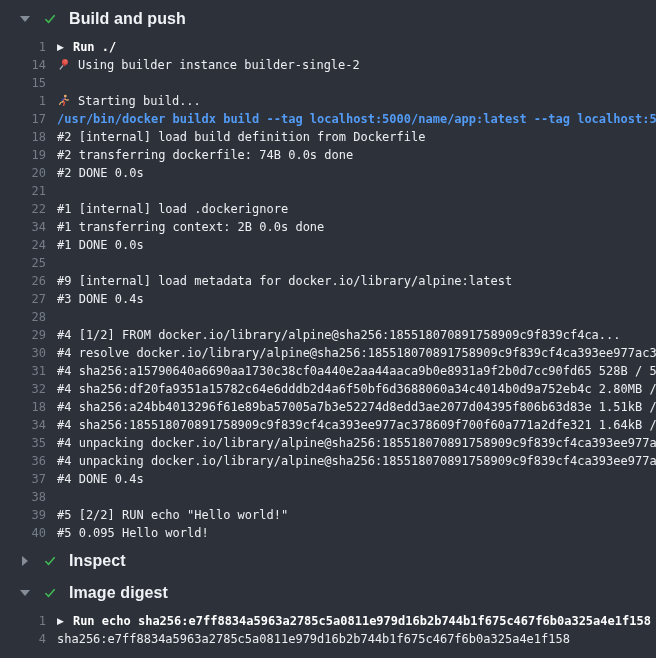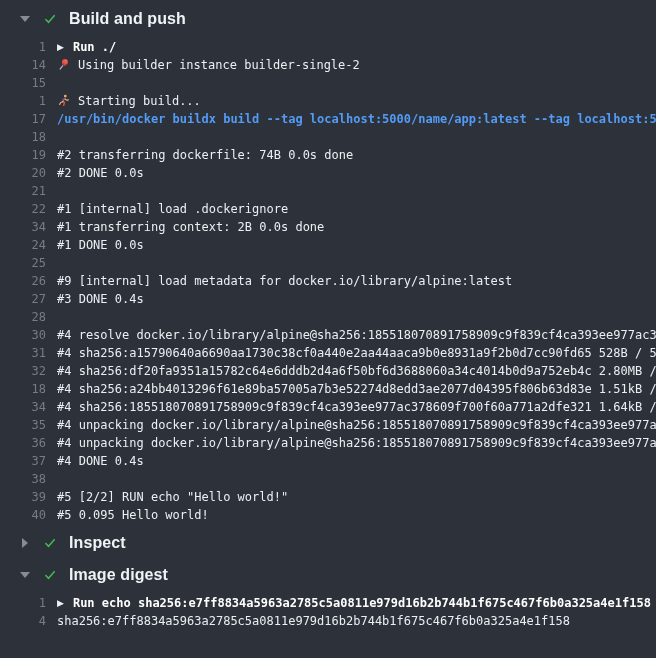--- a/index.html
+++ b/index.html
@@ -61,31 +61,32 @@
                 <circle cx="11" cy="3.6" r="1" fill="#f3837c"></circle>
               </svg></span><span>Using builder instance builder-single-2</span></span></div>
         <div class="log-line command"><span class="ln">15</span></div>
         <div class="log-line normal"><span class="ln">1</span><span class="content"><span class="emoji"><svg width="13" height="13" viewBox="0 0 16 16">
                 <circle cx="10.2" cy="2.6" r="1.7" fill="#e8b06e"></circle>
                 <path d="M9.5 5.2L7.2 8.6l2 2-1 3.4" fill="none" stroke="#dd4f3f" stroke-width="1.8" stroke-linecap="round" stroke-linejoin="round"></path>
                 <path d="M9.3 5.4c-1.6.3-2.7 1.4-3.2 2.6" fill="none" stroke="#2f4e9e" stroke-width="1.7" stroke-linecap="round"></path>
                 <path d="M9.8 6.2l2.4 1.4 1.9-.4M7.6 9.4l-3 1-1.4 2.4" fill="none" stroke="#e8b06e" stroke-width="1.4" stroke-linecap="round" stroke-linejoin="round"></path>
               </svg></span><span>Starting build...</span></span></div>
         <div class="log-line command"><span class="ln">17</span><span class="content"><span>/usr/bin/docker buildx build --tag localhost:5000/name/app:latest --tag localhost:5000/name/app:1.0.0</span></span></div>
-        <div class="log-line normal"><span class="ln">18</span></div>
+        <div class="log-line normal"><span class="ln">18</span><span class="content"><span>#2 [internal] load build definition from Dockerfile</span></span></div>
         <div class="log-line normal"><span class="ln">19</span><span class="content"><span>#2 transferring dockerfile: 74B 0.0s done</span></span></div>
         <div class="log-line normal"><span class="ln">20</span><span class="content"><span>#2 DONE 0.0s</span></span></div>
         <div class="log-line blank"><span class="ln">21</span><span class="content"><span></span></span></div>
         <div class="log-line normal"><span class="ln">22</span><span class="content"><span>#1 [internal] load .dockerignore</span></span></div>
         <div class="log-line normal"><span class="ln">34</span><span class="content"><span>#1 transferring context: 2B 0.0s done</span></span></div>
         <div class="log-line normal"><span class="ln">24</span><span class="content"><span>#1 DONE 0.0s</span></span></div>
         <div class="log-line blank"><span class="ln">25</span><span class="content"><span></span></span></div>
         <div class="log-line normal"><span class="ln">26</span><span class="content"><span>#9 [internal] load metadata for docker.io/library/alpine:latest</span></span></div>
         <div class="log-line normal"><span class="ln">27</span><span class="content"><span>#3 DONE 0.4s</span></span></div>
         <div class="log-line blank"><span class="ln">28</span><span class="content"><span></span></span></div>
+        <div class="log-line normal"><span class="ln">29</span><span class="content"><span>#4 [1/2] FROM docker.io/library/alpine@sha256:185518070891758909c9f839cf4ca...</span></span></div>
         <div class="log-line normal"><span class="ln">30</span><span class="content"><span>#4 resolve docker.io/library/alpine@sha256:185518070891758909c9f839cf4ca393ee977ac378609f700f60a771a2dfe321 done</span></span></div>
         <div class="log-line normal"><span class="ln">31</span><span class="content"><span>#4 sha256:a15790640a6690aa1730c38cf0a440e2aa44aaca9b0e8931a9f2b0d7cc90fd65 528B / 528B done</span></span></div>
         <div class="log-line normal"><span class="ln">32</span><span class="content"><span>#4 sha256:df20fa9351a15782c64e6dddb2d4a6f50bf6d3688060a34c4014b0d9a752eb4c 2.80MB / 2.80MB 0.1s done</span></span></div>
         <div class="log-line normal"><span class="ln">18</span><span class="content"><span>#4 sha256:a24bb4013296f61e89ba57005a7b3e52274d8edd3ae2077d04395f806b63d83e 1.51kB / 1.51kB done</span></span></div>
         <div class="log-line normal"><span class="ln">34</span><span class="content"><span>#4 sha256:185518070891758909c9f839cf4ca393ee977ac378609f700f60a771a2dfe321 1.64kB / 1.64kB done</span></span></div>
         <div class="log-line normal"><span class="ln">35</span><span class="content"><span>#4 unpacking docker.io/library/alpine@sha256:185518070891758909c9f839cf4ca393ee977ac378609f700f60a771a2dfe321</span></span></div>
         <div class="log-line normal"><span class="ln">36</span><span class="content"><span>#4 unpacking docker.io/library/alpine@sha256:185518070891758909c9f839cf4ca393ee977ac378609f700f60a771a2dfe321 done</span></span></div>
         <div class="log-line normal"><span class="ln">37</span><span class="content"><span>#4 DONE 0.4s</span></span></div>
         <div class="log-line blank"><span class="ln">38</span><span class="content"><span></span></span></div>
         <div class="log-line normal"><span class="ln">39</span><span class="content"><span>#5 [2/2] RUN echo "Hello world!"</span></span></div>

